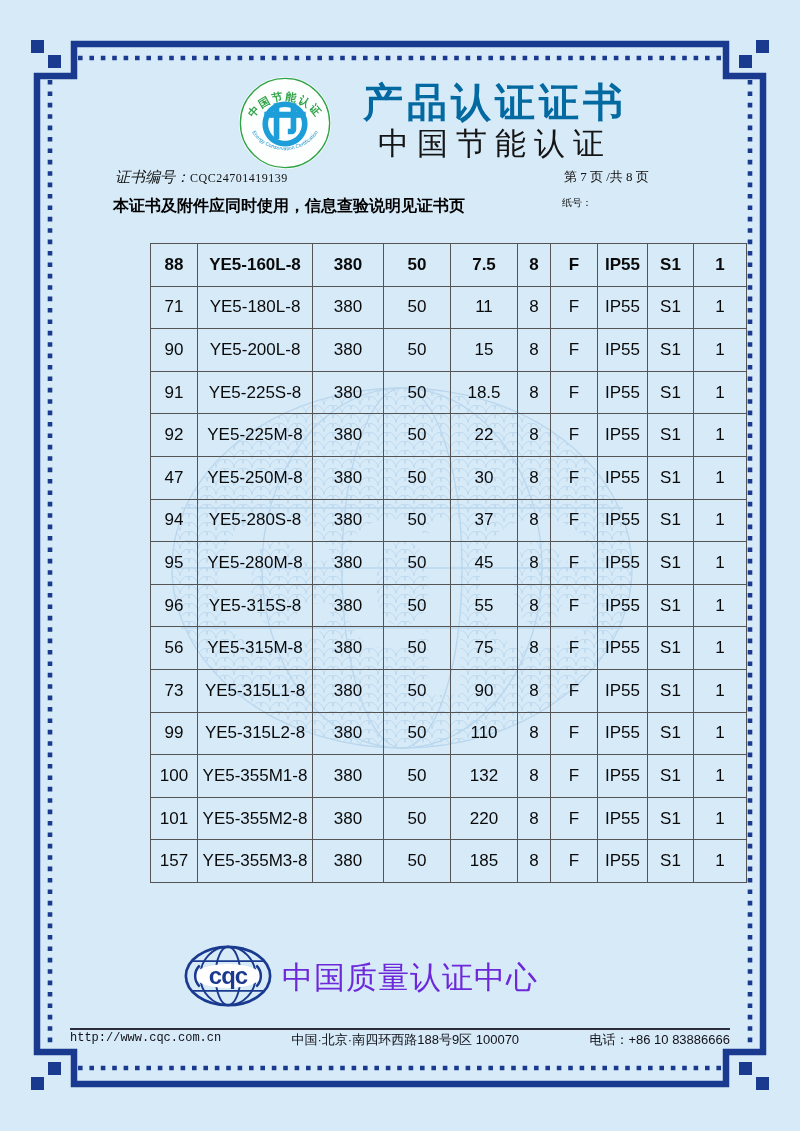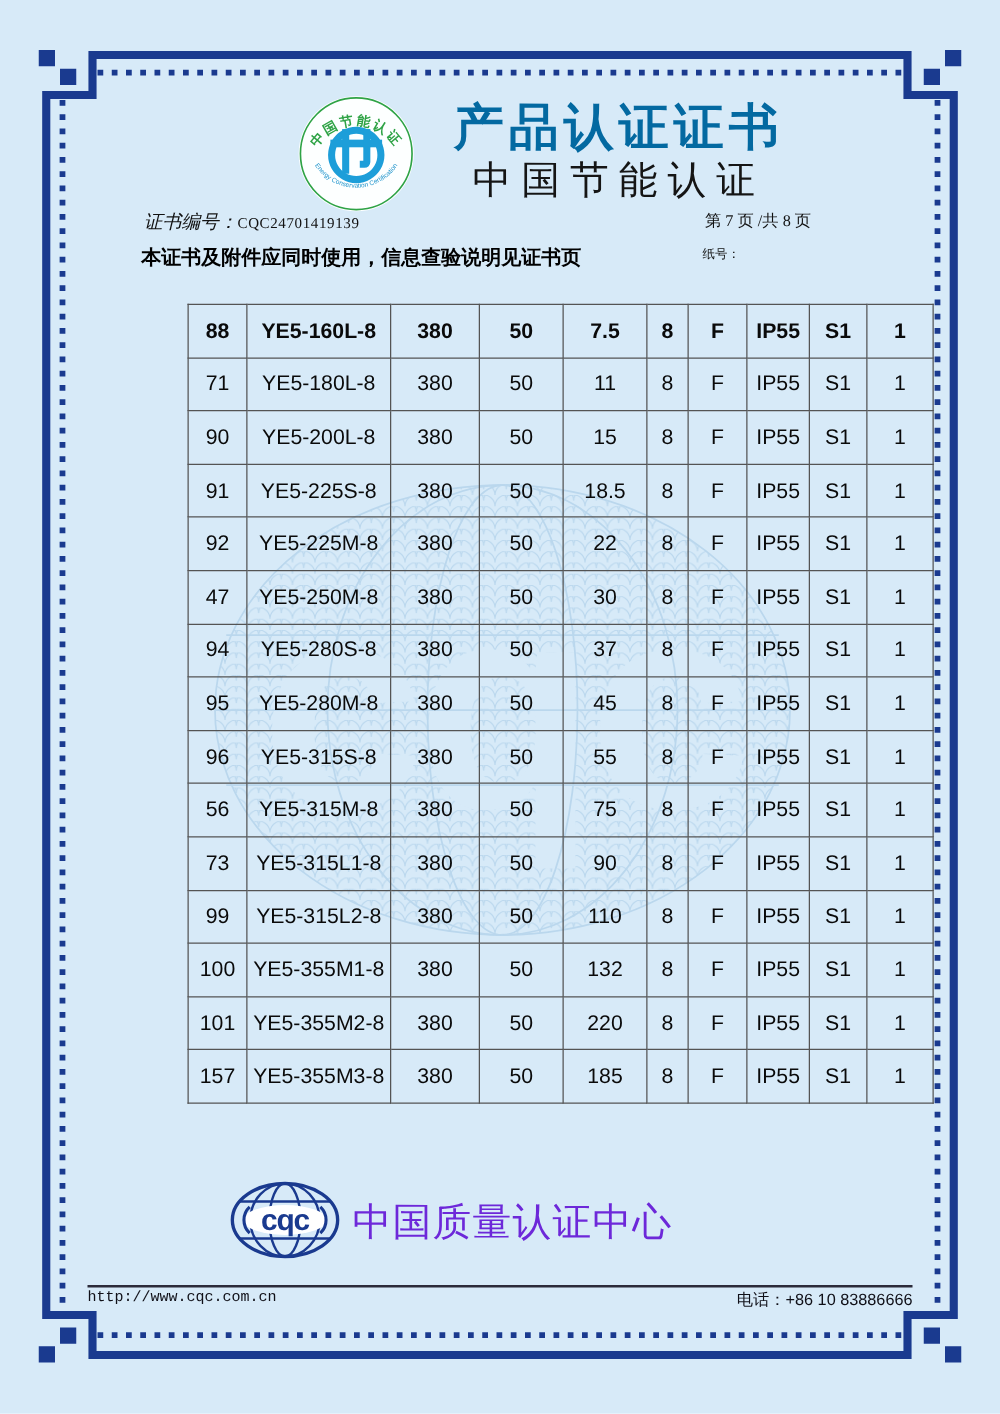--- a/index.html
+++ b/index.html
@@ -358,16 +358,17 @@
       <path d="M 17.5 22 a 15 15 0 0 0 0 22"></path>
       <path d="M 76.5 22 a 15 15 0 0 1 0 22"></path>
     </g>
     <text x="47" y="41.5" text-anchor="middle" font-size="25" font-weight="bold" font-family="Liberation Sans, sans-serif" fill="#1a3a8f" letter-spacing="-1">cqc</text>
   </svg>
   <div class="abs org-name">中国质量认证中心</div>
 
   <div class="abs footer-divider"></div>
   <div class="abs bottom-bar">
     <span class="footer-url">http://www.cqc.com.cn</span>
+    <span class="footer-address">中国·北京·南四环西路188号9区  100070</span>
     <span class="footer-phone">电话：+86 10 83886666</span>
   </div>
 
 </div>
 
 </body></html>

